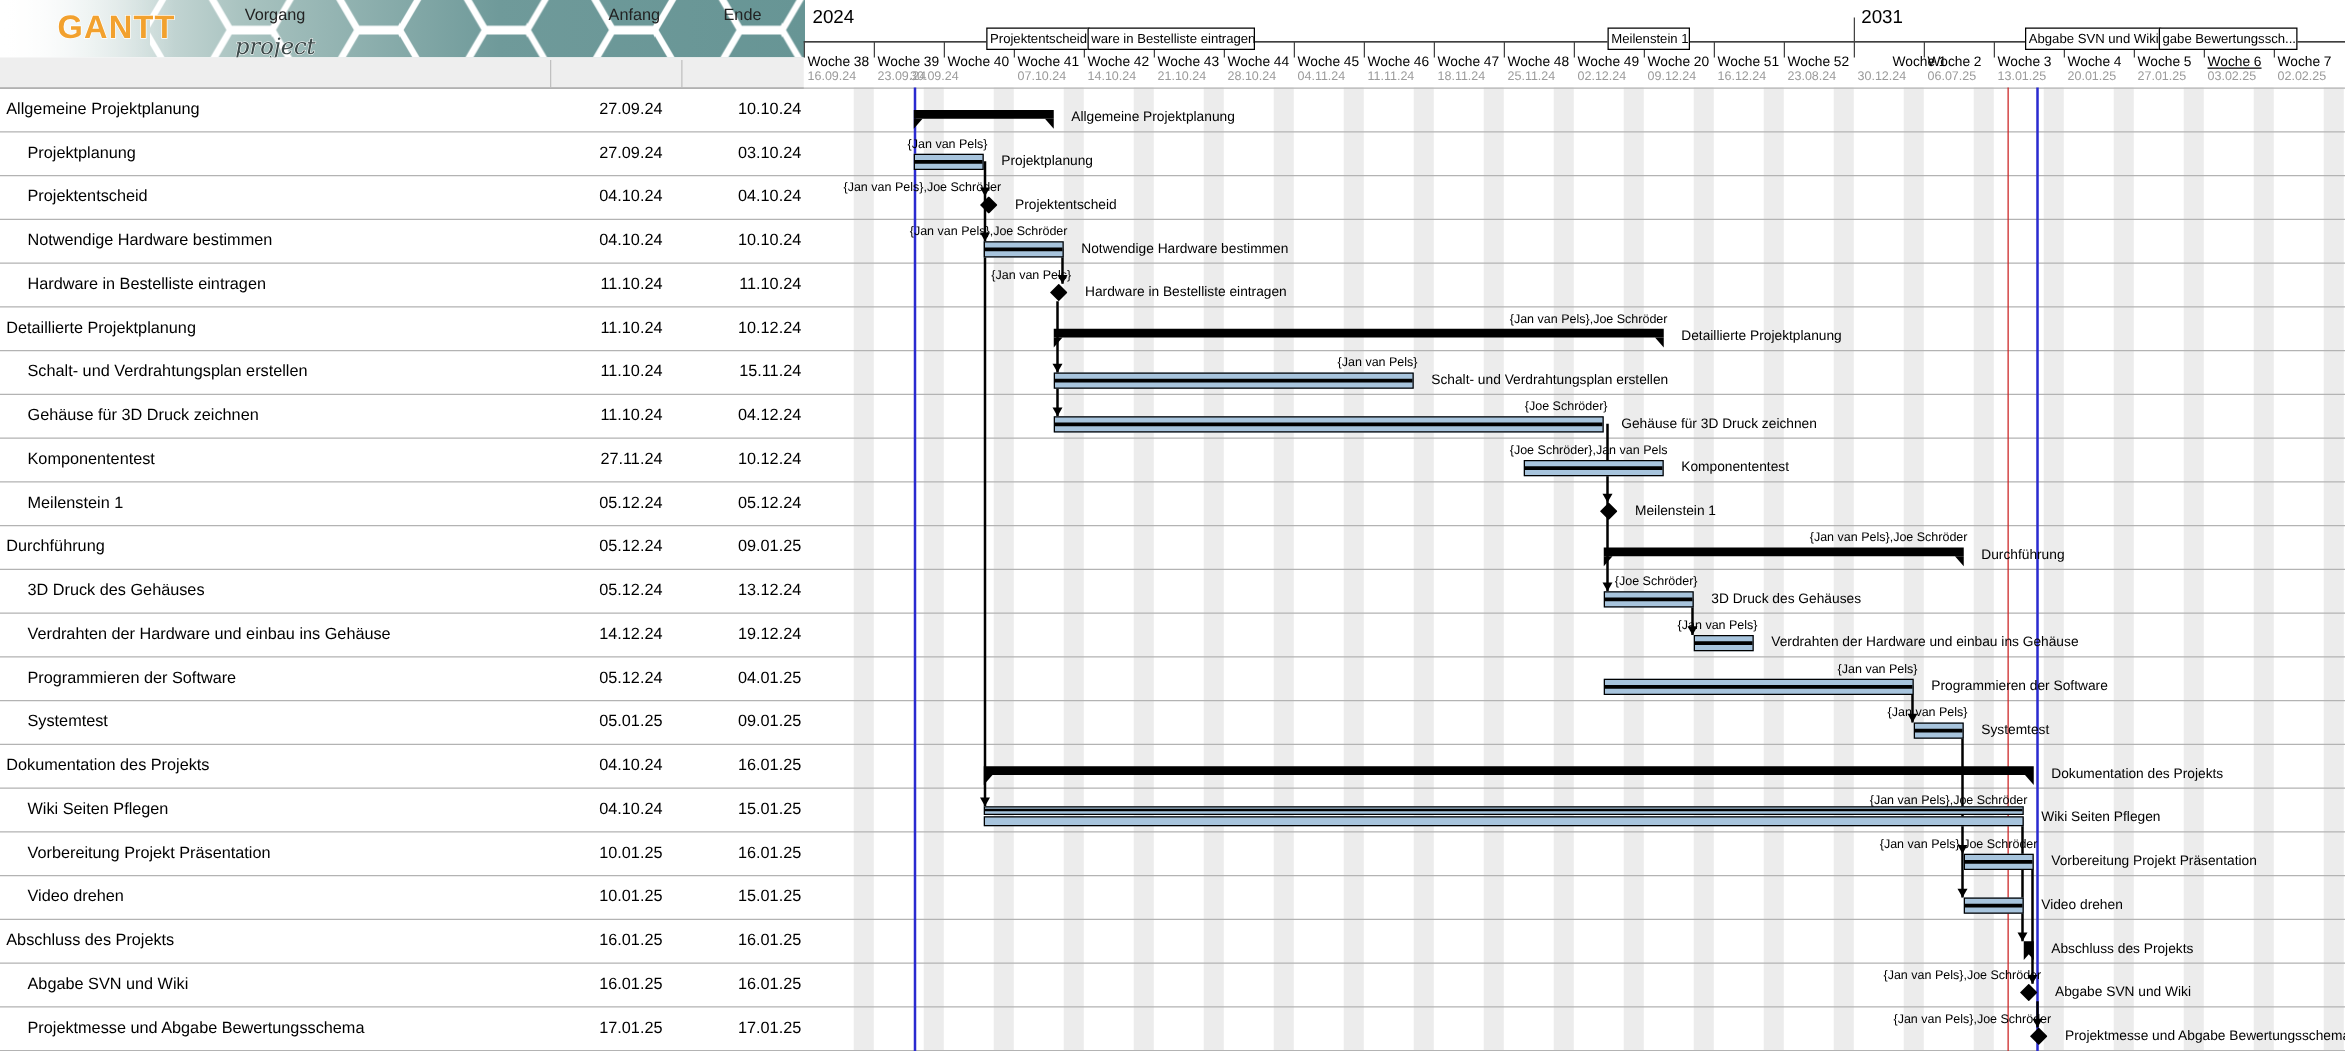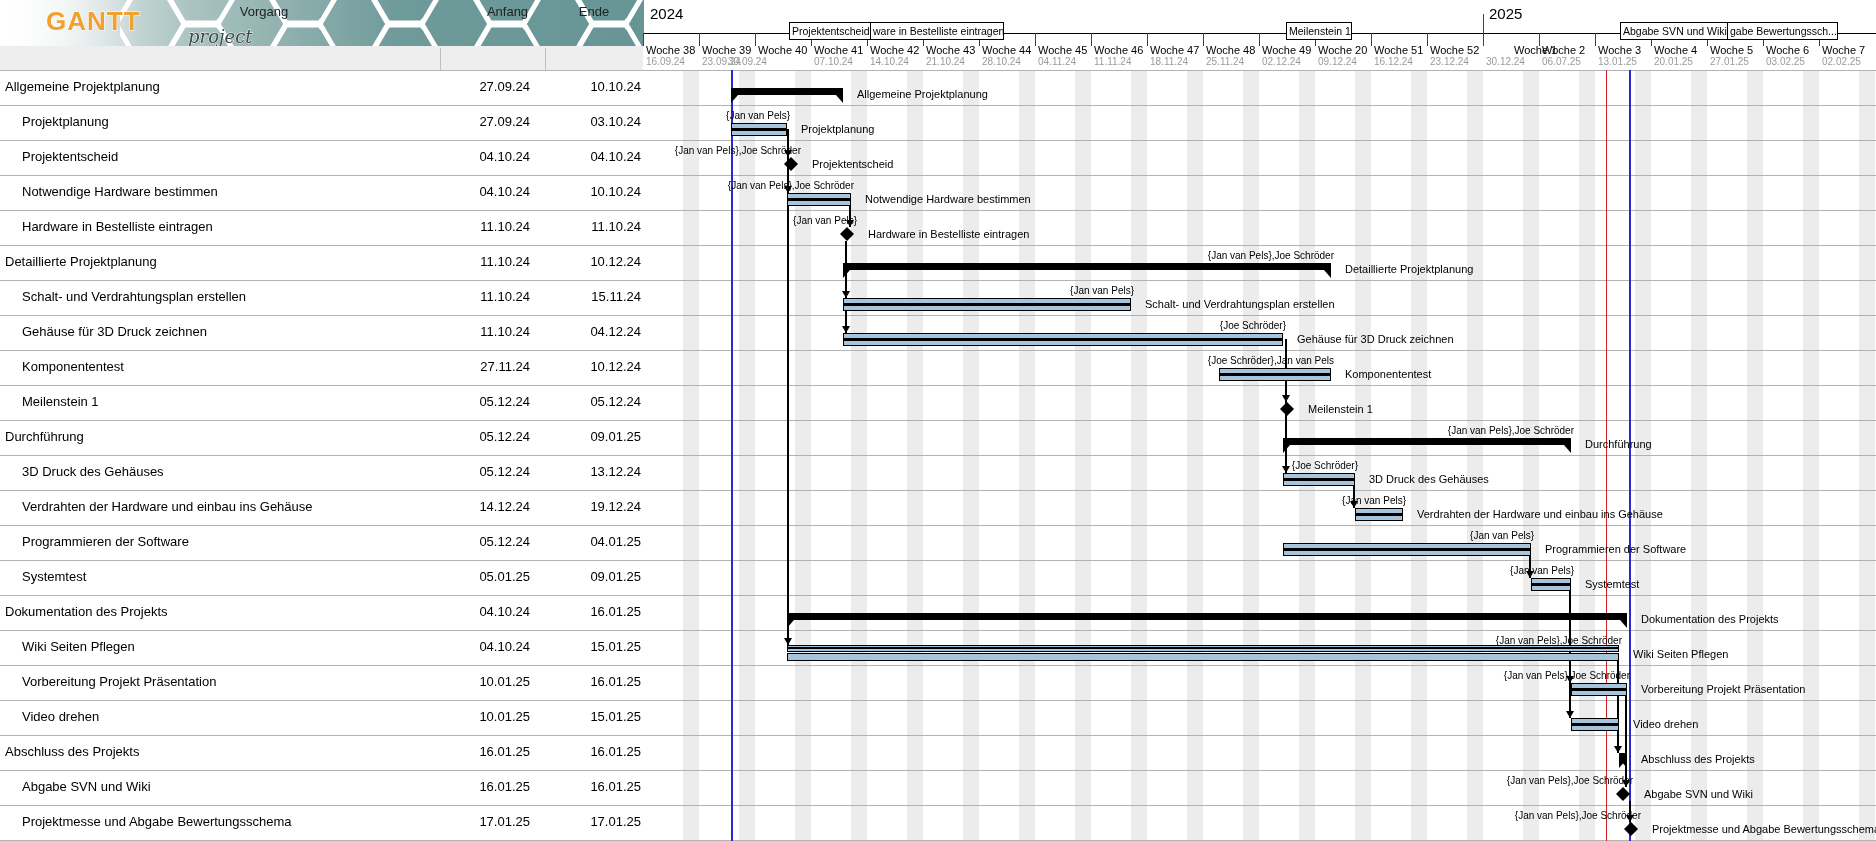--- a/index.html
+++ b/index.html
@@ -70,30 +70,30 @@
       </defs>
       <rect x="0" y="0" width="644" height="46" fill="url(#bggrad)"></rect>
       <rect x="120" y="0" width="524" height="46" fill="url(#hexp)"></rect>
       <rect x="0" y="0" width="400" height="46" fill="url(#fade)"></rect>
       <text id="logo-title" x="46" y="30" font-family="Liberation Sans, sans-serif" font-size="26" font-weight="bold" letter-spacing="1" fill="#f2a12e" stroke="#ffffff" stroke-width="1" paint-order="stroke">GANTT</text>
       <text id="logo-sub" x="188" y="43" font-family="DejaVu Serif, serif" font-style="italic" font-size="18" fill="#3d4a4a" stroke="#ffffff" stroke-width="0.8" paint-order="stroke">project</text>
     </svg>
   </div>
 
   <div id="thead"></div>
-  <div class="th" style="left:0;width:440px;padding-left:44px;">Vorgang</div>
+  <div class="th" style="left:0;width:440px;">Vorgang</div>
   <div class="th" style="left:455px;width:105px;">Anfang</div>
   <div class="th" style="left:545px;width:98px;">Ende</div>
   <div class="th-sep" style="left:440px;"></div>
   <div class="th-sep" style="left:545px;"></div>
 
   <div id="gen">
       <div style="position:absolute;left:643px;top:33px;width:1233px;height:1px;background:#000;"></div>
       <div class="year-label" style="left:650px;">2024</div>
-      <div class="year-label" style="left:1489px;">2025</div>
+      <div class="year-label" style="left:1489px;">2031</div>
       <div class="yr-tick" style="left:1483px;"></div>
       <div class="wk-tick" style="left:643px;"></div>
       <div class="wk-label" style="left:646px;">Woche 38</div>
       <div class="wk-date" style="left:646px;">16.09.24</div>
       <div class="stripe" style="left:683px;"></div>
       <div class="wk-tick" style="left:699px;"></div>
       <div class="wk-label" style="left:702px;">Woche 39</div>
       <div class="wk-date" style="left:702px;">23.09.24</div>
       <div class="stripe" style="left:739px;"></div>
       <div class="wk-tick" style="left:755px;"></div>
@@ -139,21 +139,21 @@
       <div class="wk-tick" style="left:1315px;"></div>
       <div class="wk-label" style="left:1318px;">Woche 20</div>
       <div class="wk-date" style="left:1318px;">09.12.24</div>
       <div class="stripe" style="left:1355px;"></div>
       <div class="wk-tick" style="left:1371px;"></div>
       <div class="wk-label" style="left:1374px;">Woche 51</div>
       <div class="wk-date" style="left:1374px;">16.12.24</div>
       <div class="stripe" style="left:1411px;"></div>
       <div class="wk-tick" style="left:1427px;"></div>
       <div class="wk-label" style="left:1430px;">Woche 52</div>
-      <div class="wk-date" style="left:1430px;">23.12.24</div>
+      <div class="wk-date" style="left:1430px;">23.08.24</div>
       <div class="stripe" style="left:1467px;"></div>
       <div class="wk-tick" style="left:1483px;"></div>
       <div class="wk-label" style="left:1486px;margin-left:28px;">Woche 1</div>
       <div class="wk-date" style="left:1486px;">30.12.24</div>
       <div class="stripe" style="left:1523px;"></div>
       <div class="wk-tick" style="left:1539px;"></div>
       <div class="wk-label" style="left:1542px;">Woche 2</div>
       <div class="wk-date" style="left:1542px;">06.07.25</div>
       <div class="stripe" style="left:1579px;"></div>
       <div class="wk-tick" style="left:1595px;"></div>
@@ -162,21 +162,21 @@
       <div class="stripe" style="left:1635px;"></div>
       <div class="wk-tick" style="left:1651px;"></div>
       <div class="wk-label" style="left:1654px;">Woche 4</div>
       <div class="wk-date" style="left:1654px;">20.01.25</div>
       <div class="stripe" style="left:1691px;"></div>
       <div class="wk-tick" style="left:1707px;"></div>
       <div class="wk-label" style="left:1710px;">Woche 5</div>
       <div class="wk-date" style="left:1710px;">27.01.25</div>
       <div class="stripe" style="left:1747px;"></div>
       <div class="wk-tick" style="left:1763px;"></div>
-      <div class="wk-label" style="left:1766px;">Woche 6</div>
+      <div class="wk-label" style="left:1766px;text-decoration:underline;">Woche 6</div>
       <div class="wk-date" style="left:1766px;">03.02.25</div>
       <div class="stripe" style="left:1803px;"></div>
       <div class="wk-tick" style="left:1819px;"></div>
       <div class="wk-label" style="left:1822px;">Woche 7</div>
       <div class="wk-date" style="left:1822px;">02.02.25</div>
       <div class="stripe" style="left:1859px;"></div>
       <div class="tl-box" style="left:789px;width:77px;">Projektentscheid</div>
       <div class="tl-box" style="left:870px;width:128px;">ware in Bestelliste eintragen</div>
       <div class="tl-box" style="left:1286px;width:60px;">Meilenstein 1</div>
       <div class="tl-box" style="left:1620px;width:103px;">Abgabe SVN und Wiki</div>

